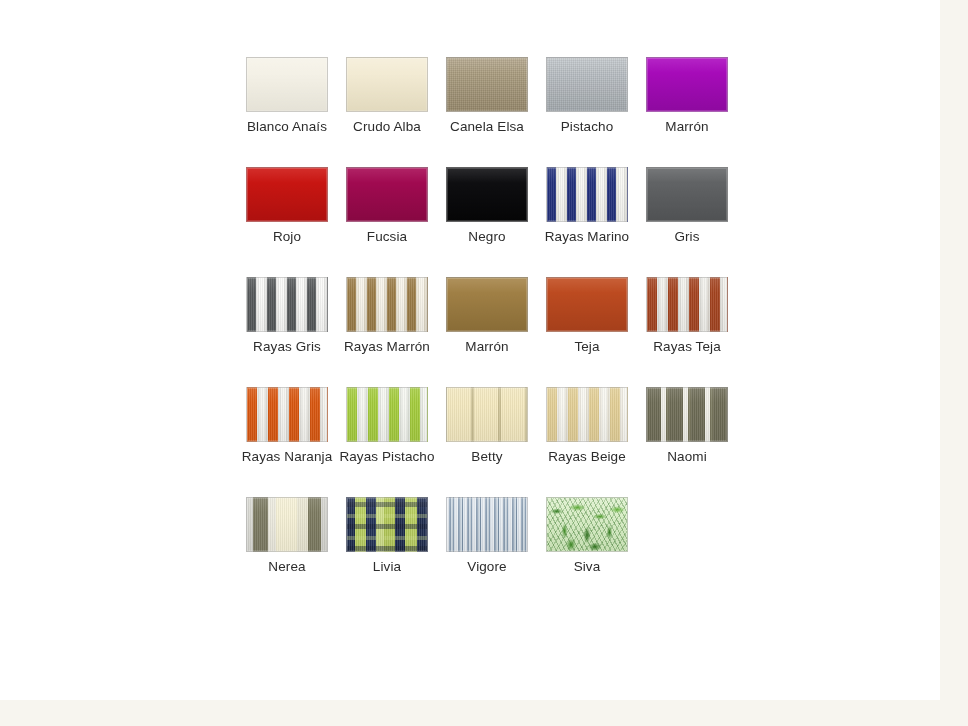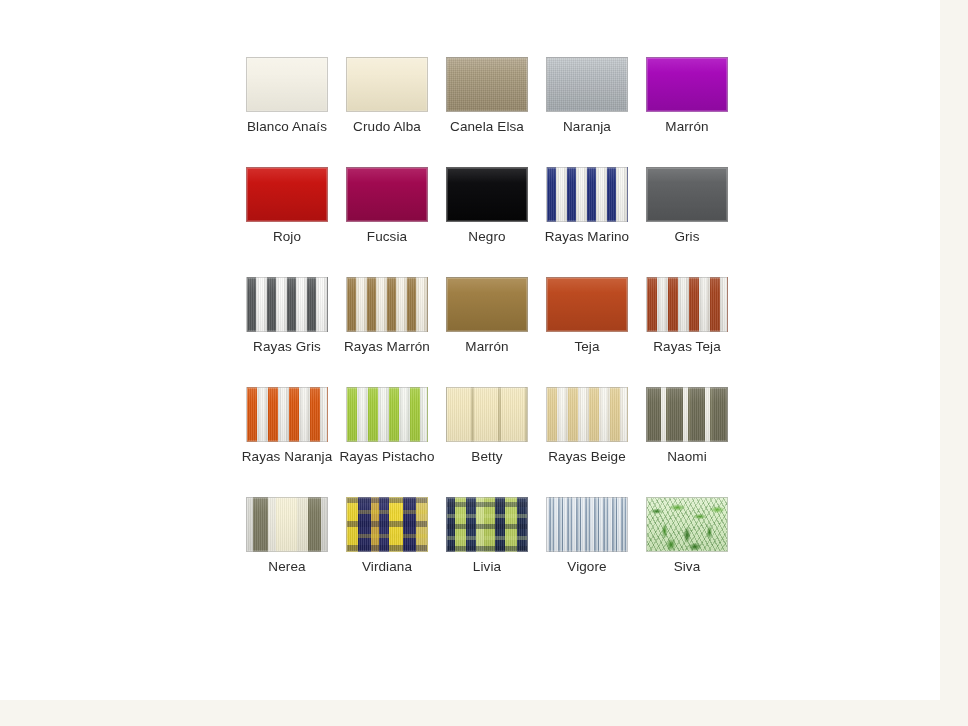--- a/index.html
+++ b/index.html
@@ -116,21 +116,21 @@
         <div class="cell">
           <div class="swatch" style="background: linear-gradient(rgb(245, 238, 217) 0%, rgb(236, 227, 198) 100%);"></div>
           <div class="label">Crudo Alba</div>
         </div>
         <div class="cell">
           <div class="swatch tex-woven" style="background: linear-gradient(rgb(178, 164, 136) 0%, rgb(157, 143, 112) 100%);"></div>
           <div class="label">Canela Elsa</div>
         </div>
         <div class="cell">
           <div class="swatch tex-woven" style="background: linear-gradient(rgb(194, 199, 203) 0%, rgb(170, 176, 181) 100%);"></div>
-          <div class="label">Naranja</div>
+          <div class="label">Pistacho</div>
         </div>
         <div class="cell">
           <div class="swatch" style="background: linear-gradient(rgb(173, 12, 192) 0%, rgb(148, 9, 166) 100%);"></div>
           <div class="label">Marrón</div>
         </div>
         <div class="cell">
           <div class="swatch" style="background: linear-gradient(rgb(207, 23, 19) 0%, rgb(181, 17, 15) 100%);"></div>
           <div class="label">Rojo</div>
         </div>
         <div class="cell">
@@ -205,27 +205,20 @@
           <div class="swatch" style="background: repeating-linear-gradient(90deg, rgb(109, 107, 85) 0px, rgb(109, 107, 85) 14px, rgb(240, 239, 232) 14px, rgb(240, 239, 232) 19px, rgb(123, 121, 96) 19px, rgb(123, 121, 96) 22px);">
             <div style="position: absolute; inset: 0px; pointer-events: none; background-image: repeating-linear-gradient(90deg, rgba(255, 255, 255, 0.1) 0px, rgba(255, 255, 255, 0.1) 1px, rgba(0, 0, 0, 0.05) 1px, rgba(0, 0, 0, 0.05) 2px);"></div>
           </div>
           <div class="label">Naomi</div>
         </div>
         <div class="cell">
           <div class="swatch" style="background: linear-gradient(90deg, rgb(216, 216, 210) 0%, rgb(216, 216, 210) 8%, rgb(124, 122, 98) 8%, rgb(124, 122, 98) 26%, rgb(236, 234, 222) 26%, rgb(236, 234, 222) 36%, rgb(246, 241, 214) 36%, rgb(246, 241, 214) 62%, rgb(233, 230, 210) 62%, rgb(233, 230, 210) 76%, rgb(124, 122, 96) 76%, rgb(124, 122, 96) 92%, rgb(212, 212, 206) 92%, rgb(212, 212, 206) 100%);">
             <div style="position: absolute; inset: 0px; pointer-events: none; background-image: repeating-linear-gradient(90deg, rgba(255, 255, 255, 0.1) 0px, rgba(255, 255, 255, 0.1) 1px, rgba(0, 0, 0, 0.05) 1px, rgba(0, 0, 0, 0.05) 2px);"></div>
           </div>
           <div class="label">Nerea</div>
-        </div>
-        <div class="cell">
-          <div class="swatch tex-plaid" style="background: linear-gradient(90deg, rgb(232, 209, 44) 0%, rgb(232, 209, 44) 14%, rgb(36, 38, 94) 14%, rgb(36, 38, 94) 30%, rgb(200, 163, 58) 30%, rgb(200, 163, 58) 40%, rgb(42, 44, 102) 40%, rgb(42, 44, 102) 52%, rgb(240, 216, 46) 52%, rgb(240, 216, 46) 70%, rgb(36, 38, 94) 70%, rgb(36, 38, 94) 86%, rgb(216, 196, 92) 86%, rgb(216, 196, 92) 100%);">
-            <div style="position: absolute; inset: 0px; pointer-events: none; background: repeating-linear-gradient(0deg, rgba(20, 22, 70, 0.42) 0px, rgba(20, 22, 70, 0.42) 6px, rgba(255, 255, 255, 0) 6px, rgba(255, 255, 255, 0) 13px, rgba(232, 209, 44, 0.3) 13px, rgba(232, 209, 44, 0.3) 17px, rgba(255, 255, 255, 0) 17px, rgba(255, 255, 255, 0) 24px);"></div>
-            <div style="position: absolute; inset: 0px; pointer-events: none; background-image: repeating-linear-gradient(90deg, rgba(255, 255, 255, 0.12) 0px, rgba(255, 255, 255, 0.12) 1px, rgba(0, 0, 0, 0.06) 1px, rgba(0, 0, 0, 0.06) 2px);"></div>
-          </div>
-          <div class="label">Virdiana</div>
         </div>
         <div class="cell">
           <div class="swatch tex-plaid" style="background: linear-gradient(90deg, rgb(30, 43, 76) 0%, rgb(30, 43, 76) 10%, rgb(185, 207, 96) 10%, rgb(185, 207, 96) 24%, rgb(36, 51, 88) 24%, rgb(36, 51, 88) 36%, rgb(206, 222, 136) 36%, rgb(206, 222, 136) 46%, rgb(180, 202, 88) 46%, rgb(180, 202, 88) 60%, rgb(30, 43, 76) 60%, rgb(30, 43, 76) 72%, rgb(185, 207, 96) 72%, rgb(185, 207, 96) 88%, rgb(32, 45, 80) 88%, rgb(32, 45, 80) 100%);">
             <div style="position: absolute; inset: 0px; pointer-events: none; background: repeating-linear-gradient(0deg, rgba(18, 26, 48, 0.45) 0px, rgba(18, 26, 48, 0.45) 5px, rgba(255, 255, 255, 0) 5px, rgba(255, 255, 255, 0) 11px, rgba(210, 226, 140, 0.35) 11px, rgba(210, 226, 140, 0.35) 15px, rgba(255, 255, 255, 0) 15px, rgba(255, 255, 255, 0) 22px);"></div>
             <div style="position: absolute; inset: 0px; pointer-events: none; background-image: repeating-linear-gradient(90deg, rgba(255, 255, 255, 0.12) 0px, rgba(255, 255, 255, 0.12) 1px, rgba(0, 0, 0, 0.06) 1px, rgba(0, 0, 0, 0.06) 2px);"></div>
           </div>
           <div class="label">Livia</div>
         </div>
         <div class="cell">
           <div class="swatch" style="background: repeating-linear-gradient(90deg, rgb(233, 238, 243) 0px, rgb(233, 238, 243) 2px, rgb(147, 166, 186) 2px, rgb(147, 166, 186) 4px, rgb(204, 216, 226) 4px, rgb(204, 216, 226) 6px, rgb(125, 147, 170) 6px, rgb(125, 147, 170) 7px, rgb(223, 231, 238) 7px, rgb(223, 231, 238) 9px);">

